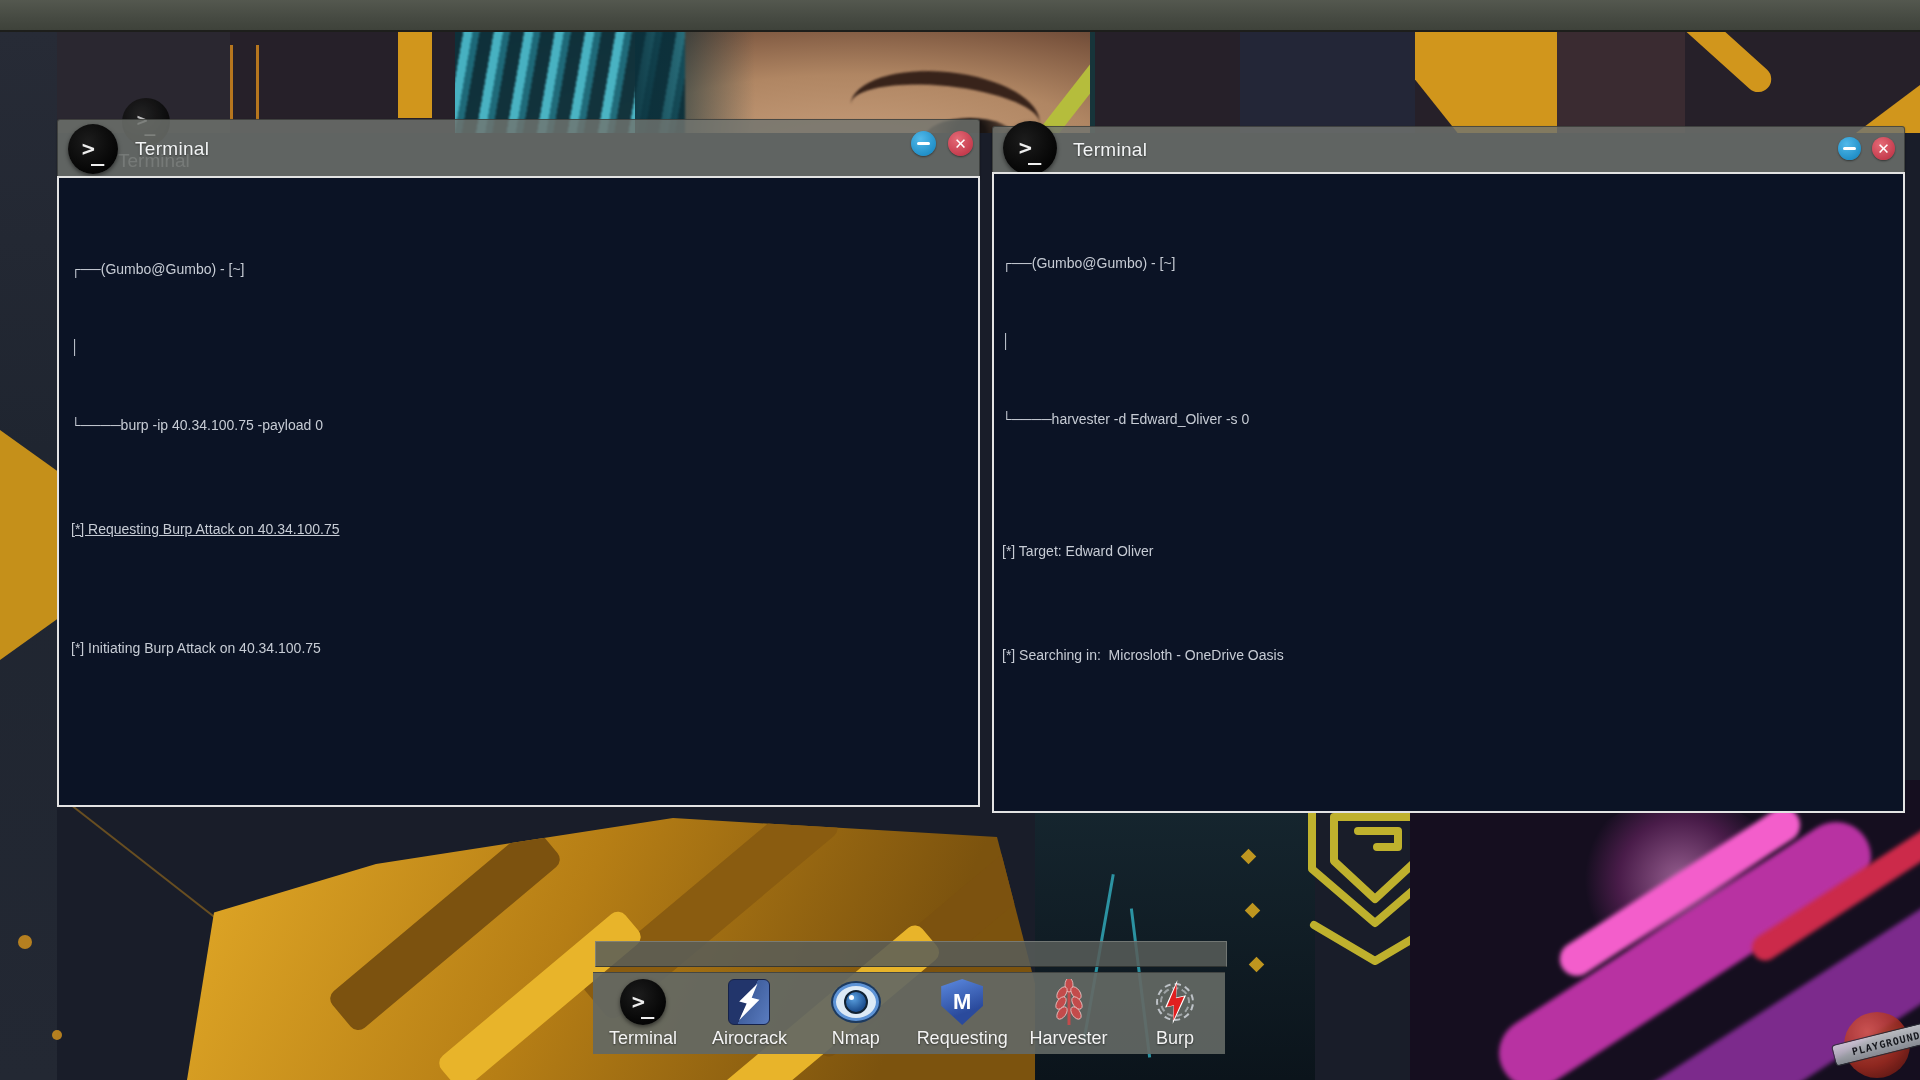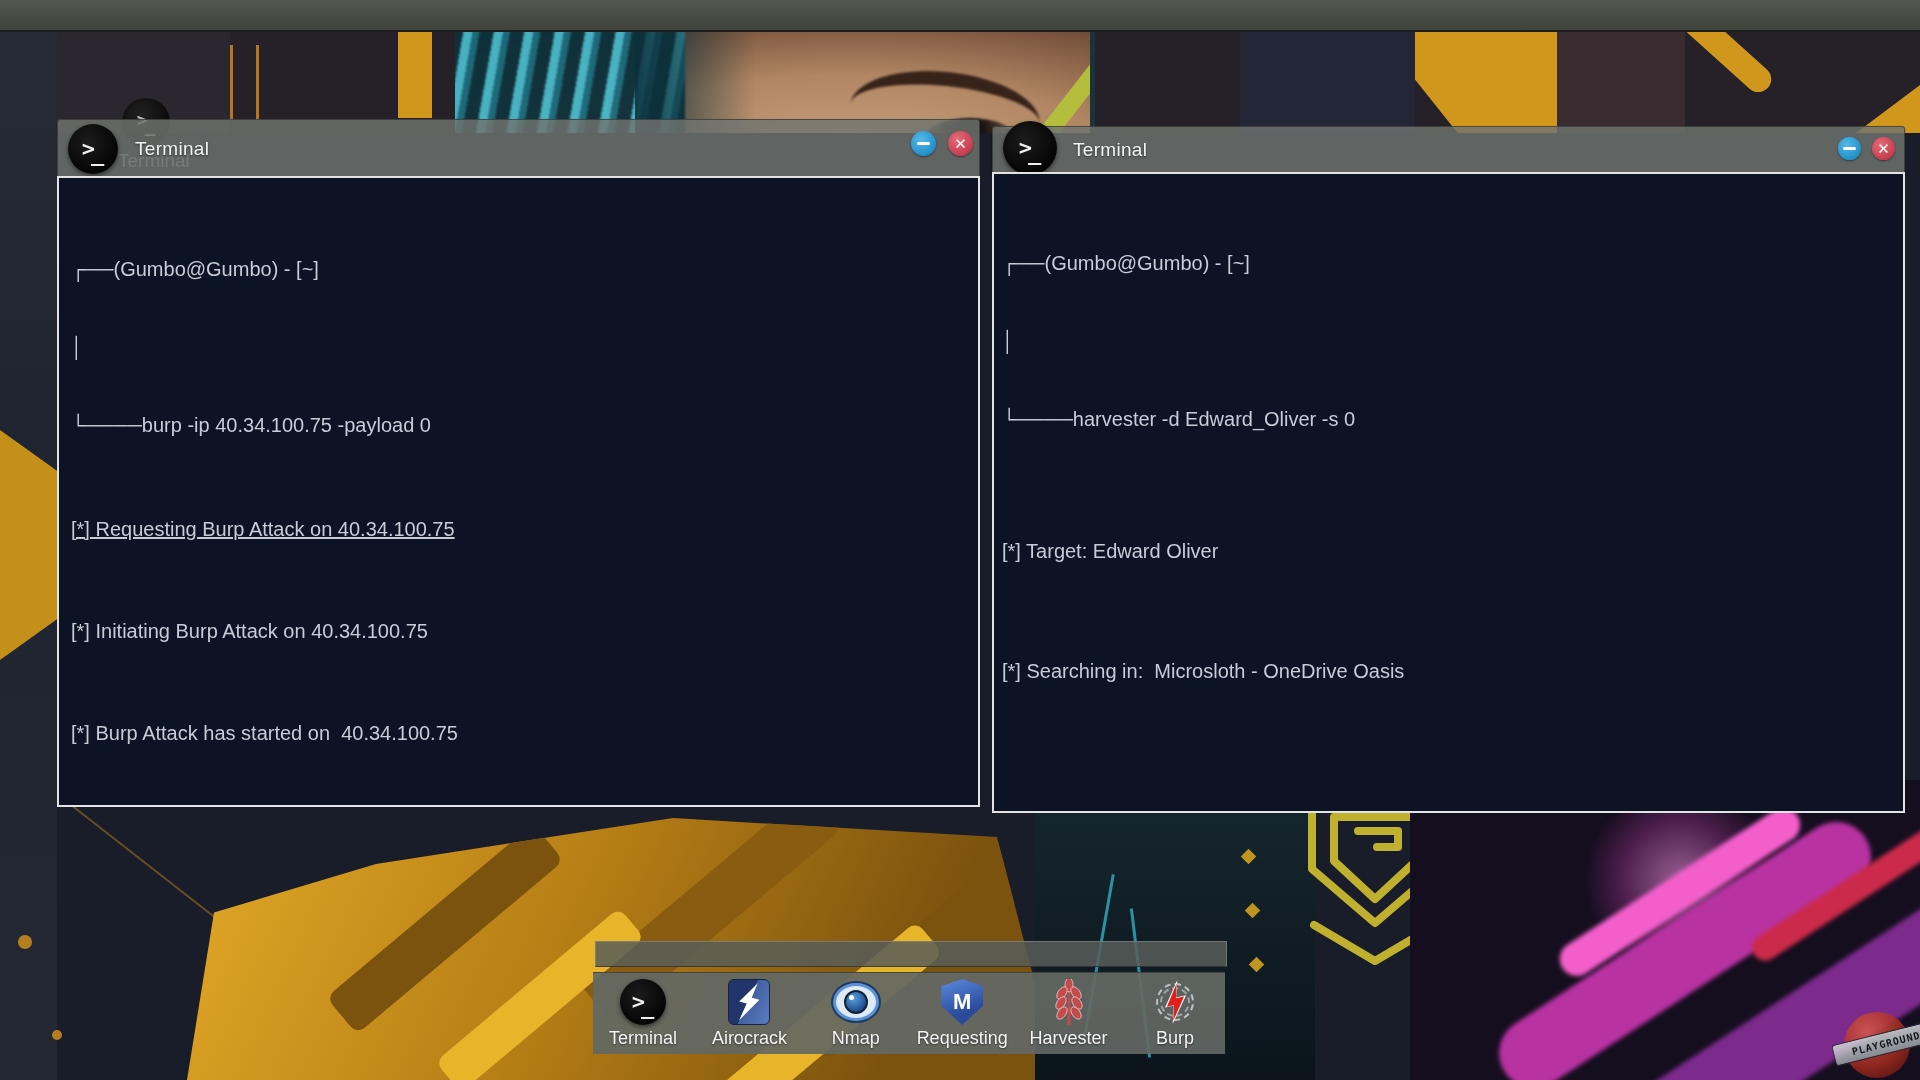--- a/index.html
+++ b/index.html
@@ -68,22 +68,22 @@
         font-family:"DejaVu Sans Mono",monospace;font-weight:bold;box-shadow:0 2px 4px rgba(0,0,0,.5);}
   .termcircle .gt{font-size:22px;line-height:0;}
   .termcircle .us{font-size:22px;line-height:0;margin-left:-4px;margin-top:10px;}
   .winbtn{position:absolute;width:25px;height:25px;border-radius:50%;display:flex;align-items:center;
         justify-content:center;box-shadow:0 1px 2px rgba(0,0,0,.45);cursor:pointer;}
   .btn-min{background:radial-gradient(circle at 38% 32%,#52b9ea,#1f8ec7 75%);}
   .btn-min .bar{width:13px;height:3px;background:#fff;border-radius:2px;}
   .btn-close{background:radial-gradient(circle at 38% 32%,#e56b77,#c43a4c 75%);color:#fff;
         font-size:15px;font-weight:bold;}
   .content{position:absolute;left:0;right:0;background:#0b1325;border:2px solid #e3e3e3;
-        color:#c7ccd5;font-size:20px;line-height:26px;white-space:pre;overflow:hidden;}
-  .out-line{margin-top:24px;}
+        color:#c7ccd5;font-size:14px;line-height:26px;white-space:pre;overflow:hidden;}
+  .out-line{margin-top:41px;}
 
   
   .bgterm-circle{position:absolute;left:122px;top:98px;width:48px;height:48px;border-radius:50%;
         background:radial-gradient(circle at 40% 35%,#222,#060606 70%);opacity:.9;
         color:#cfcfcf;font-family:"DejaVu Sans Mono",monospace;font-weight:bold;
         display:flex;align-items:center;justify-content:center;}
   .bgterm-title{position:absolute;left:118px;top:150px;color:#a9aeb5;font-size:19px;opacity:.85;}
   .notepad{position:absolute;left:57px;top:809px;width:1180px;height:42px;
         background:rgba(14,17,26,.5);}
   .notepad span{position:absolute;left:62px;top:8px;color:#c9ced6;font-size:19px;}
@@ -213,21 +213,20 @@
           <span class="bar"></span>
         </div>
       <div class="winbtn btn-close" style="right:6px;top:11px;">✕</div>
     </div>
     <div class="content" style="top:57px;bottom:0;padding:26px 10px 0 12px;">
       <div>┌──(Gumbo@Gumbo) - [~]</div>
       <div>│</div>
       <div>└────burp -ip 40.34.100.75 -payload 0</div>
       <div class="out-line" style="margin-top:26px;text-decoration:underline;">[*] Requesting Burp Attack on 40.34.100.75</div>
       <div class="out-line">[*] Initiating Burp Attack on 40.34.100.75</div>
-      <div class="out-line">[*] Burp Attack has started on  40.34.100.75</div>
       
     </div>
   </div>
 
   <div class="window" style="left:992px;top:126px;width:913px;height:687px;">
     <div class="titlebar" style="top:0;height:46px;">
       <div class="termcircle" style="width:54px;height:54px;margin-left:10px;margin-top:-4px;">
           <span class="gt">&gt;</span>
           <span class="us">_</span>
         </div>
@@ -235,21 +234,21 @@
       <div class="winbtn btn-min" style="right:43px;top:10px;width:23px;height:23px;">
           <span class="bar"></span>
         </div>
       <div class="winbtn btn-close" style="right:9px;top:10px;width:23px;height:23px;">✕</div>
     </div>
     <div class="content" style="top:46px;bottom:0;padding:24px 10px 0 8px;">
       <div>┌──(Gumbo@Gumbo) - [~]</div>
       <div>│</div>
       <div>└────harvester -d Edward_Oliver -s 0</div>
       <div style="margin-top:54px;">[*] Target: Edward Oliver</div>
-      <div style="margin-top:42px;">[*] Searching in:  Microsloth - OneDrive Oasis</div>
+      <div style="margin-top:26px;">[*] Searching in:  Microsloth - OneDrive Oasis</div>
       
       
       
       
       
       
       
     </div>
   </div>
 

